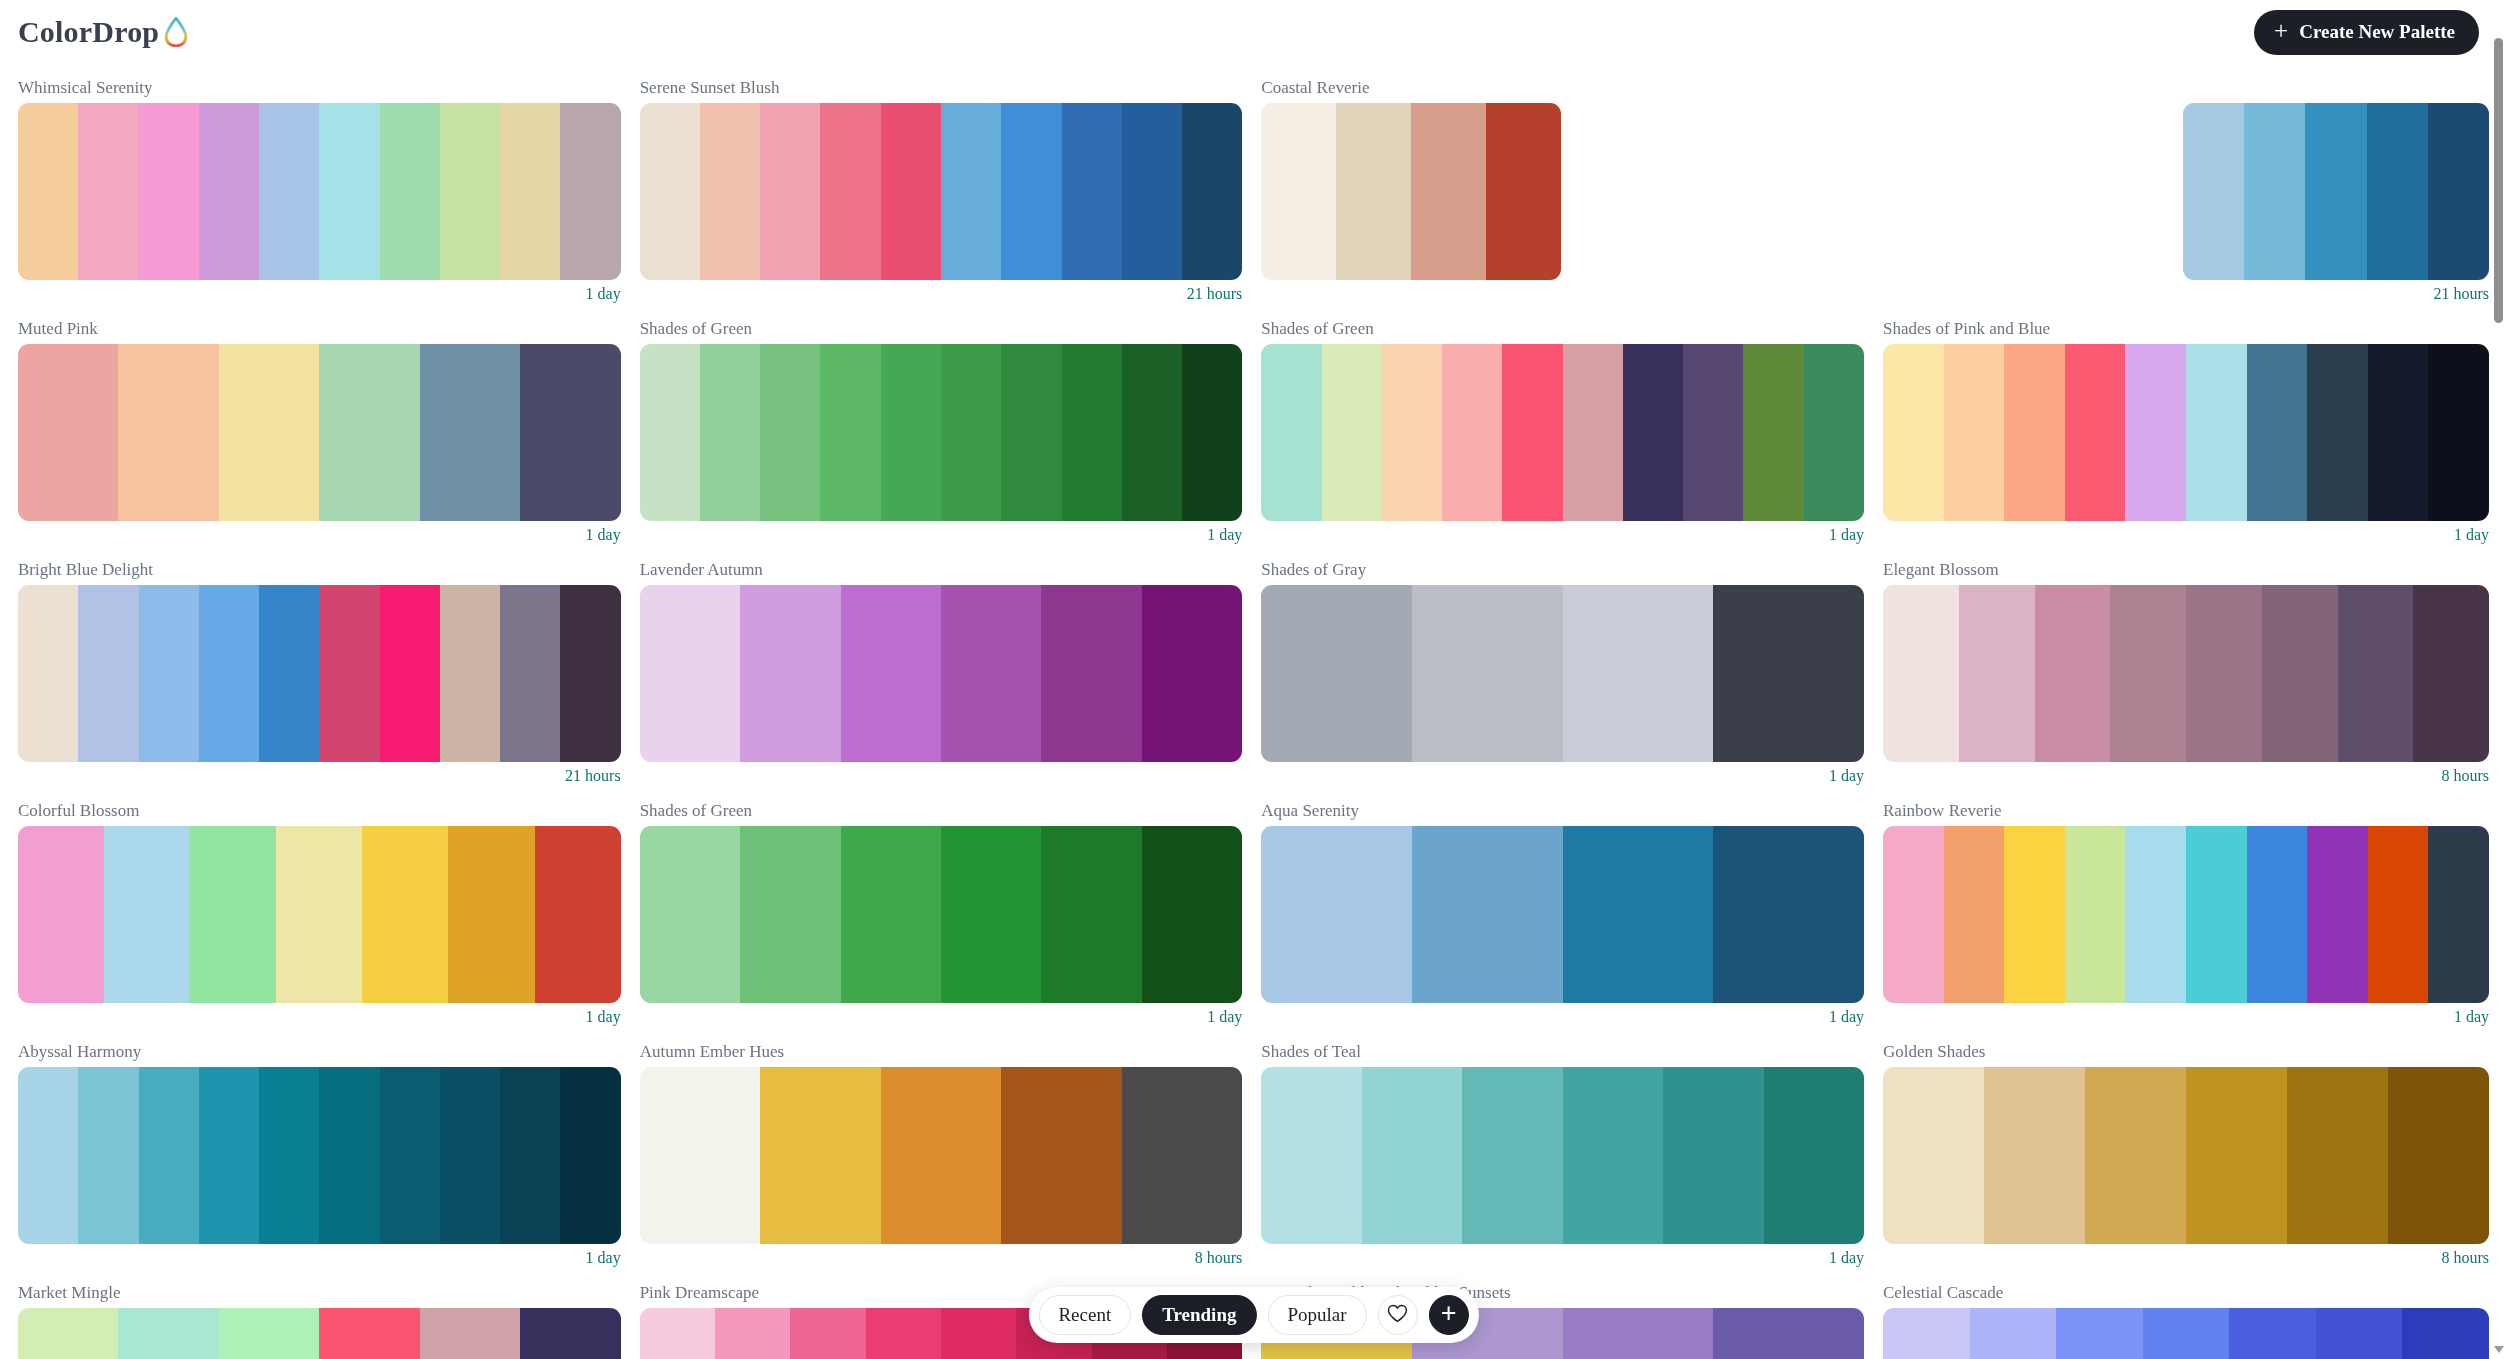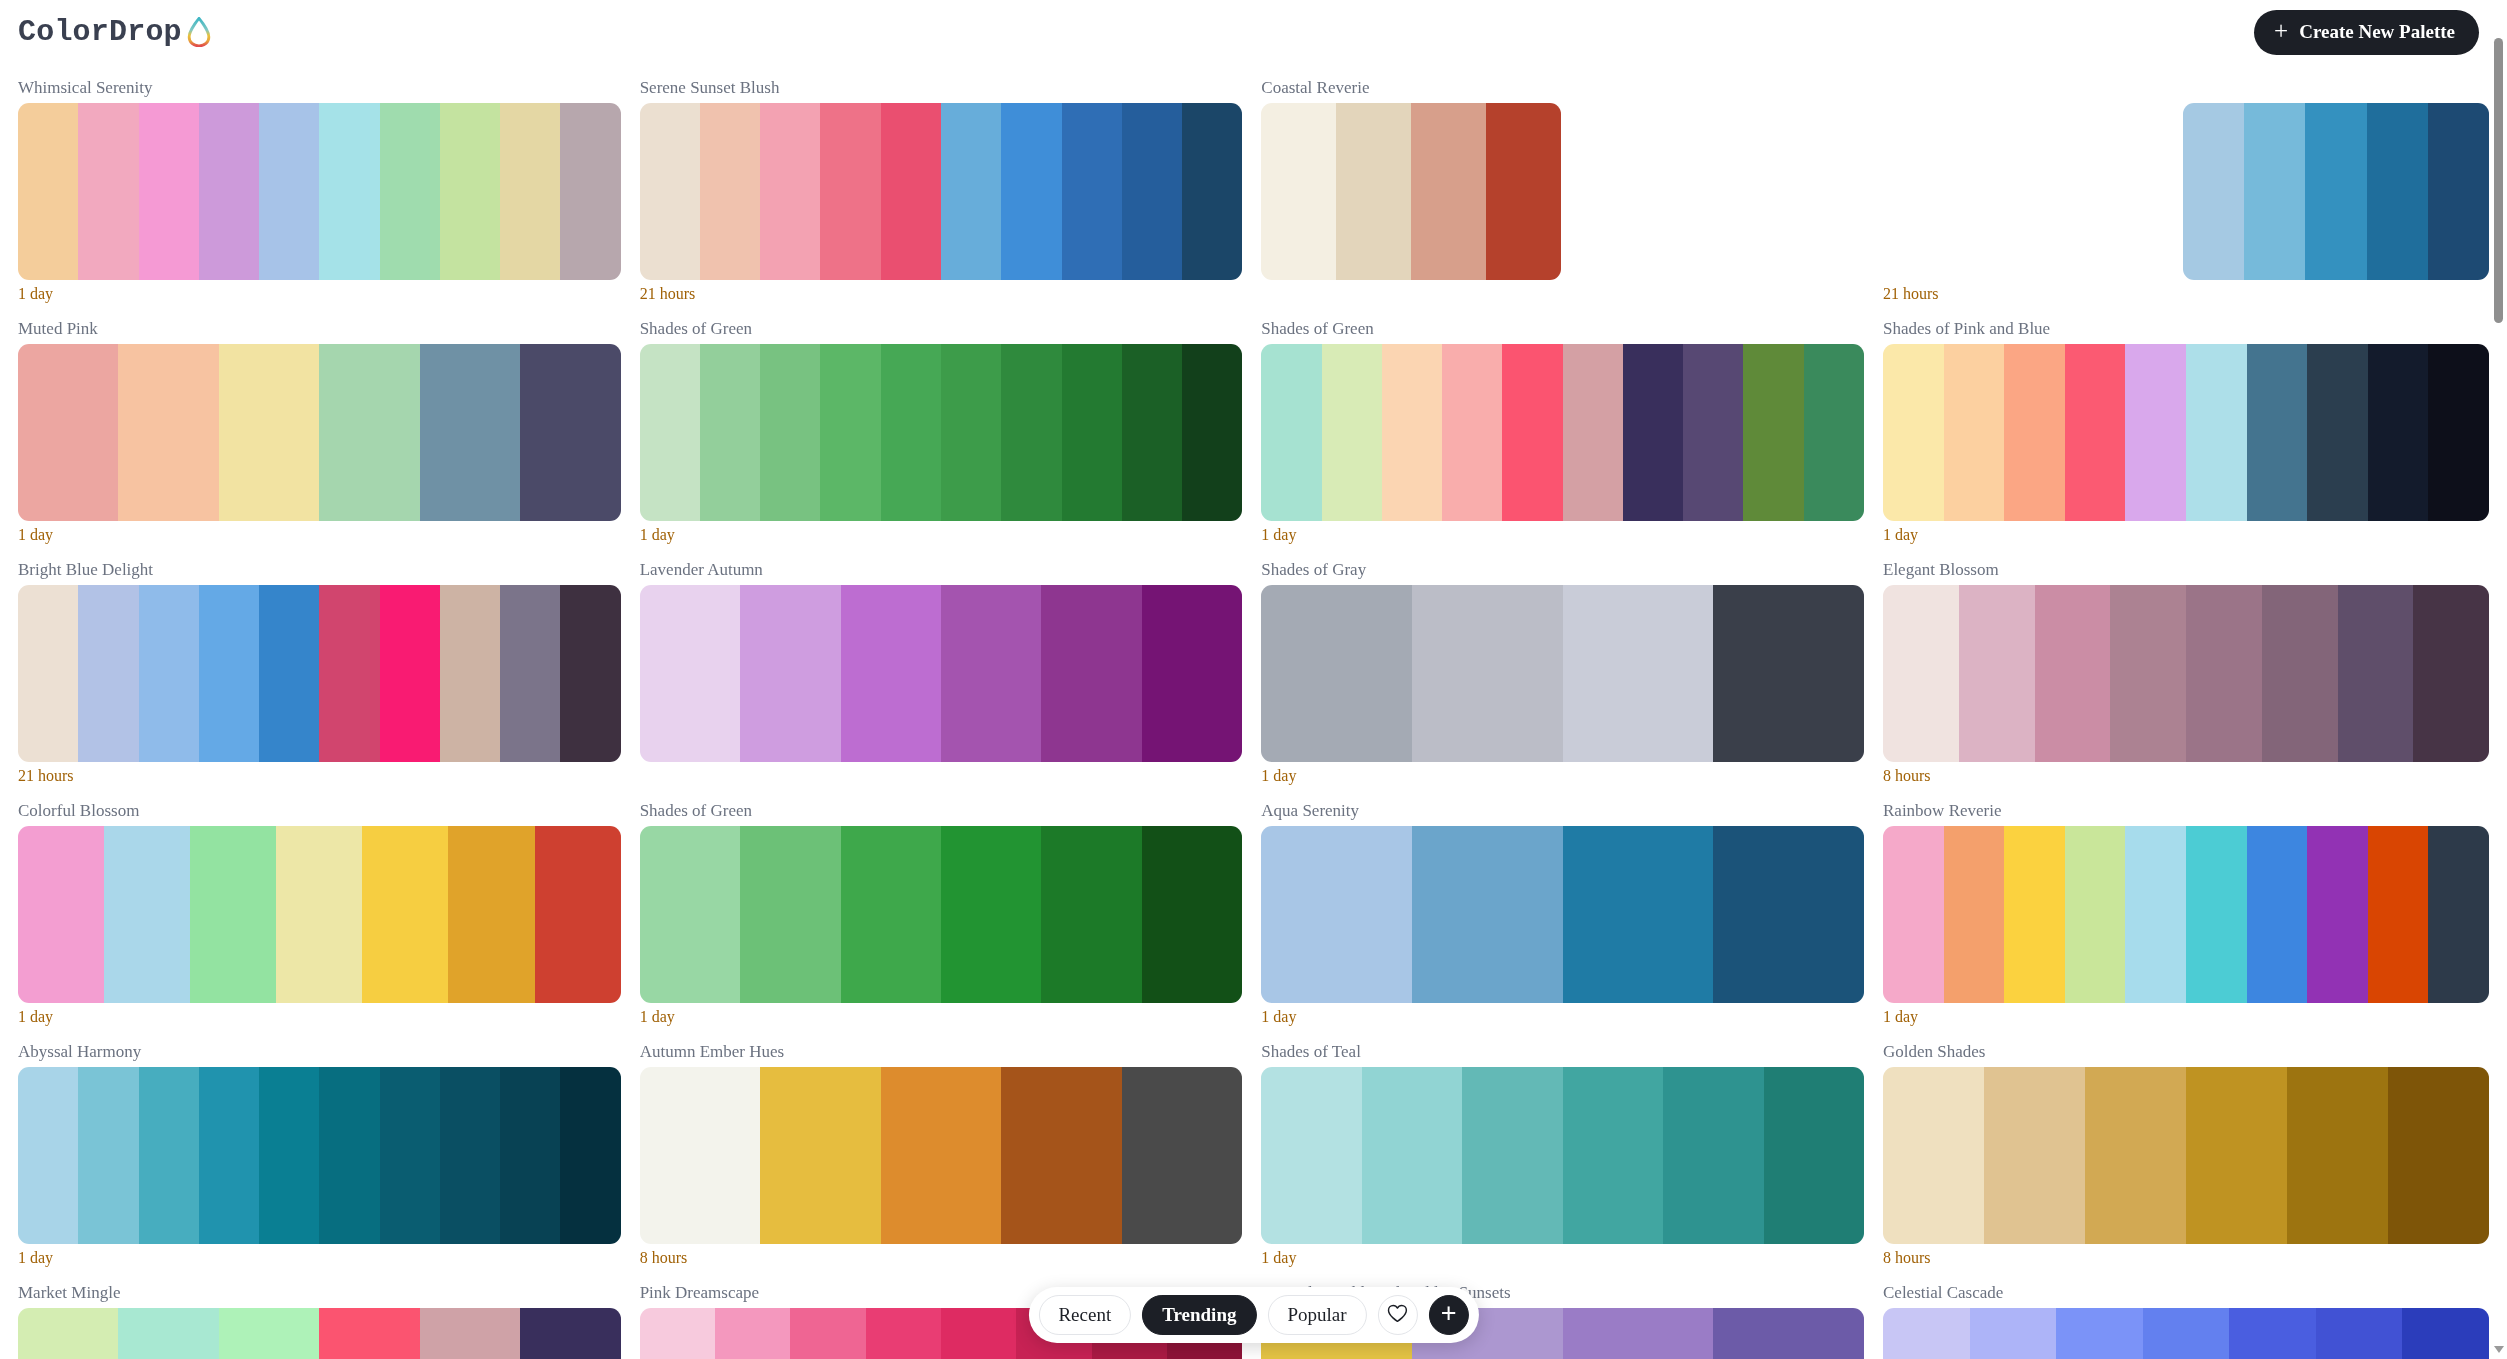--- a/index.html
+++ b/index.html
@@ -20,21 +20,21 @@
     justify-content: space-between;
     padding: 0 28px 0 18px;
     background: #ffffff;
   }
   .brand {
     display: flex;
     align-items: center;
     gap: 4px;
   }
   .brand-text {
-    font-family: Liberation Mono, monospace;
+    font-family: Liberation Serif, serif;
     font-size: 30px;
     font-weight: 700;
     color: #3a4050;
     letter-spacing: 0.2px;
   }
   .brand-drop { width: 26px; height: 30px; display:block; }
 
   .create-btn {
     display: inline-flex;
     align-items: center;
@@ -82,22 +82,23 @@
     overflow: hidden;
   }
   .swatches {
     display: flex;
     height: 177px;
     border-radius: 11px;
     overflow: hidden;
   }
   .sw { flex: 1 1 0; height: 100%; }
   .card-meta {
+    text-align: right;
     font-size: 16px;
-    color: #a16207;
+    color: #0f766e;
     line-height: 22px;
     padding-top: 3px;
     height: 25px;
   }
 
   
   .fabbar {
     position: fixed;
     left: 50%;
     transform: translateX(-50%);

